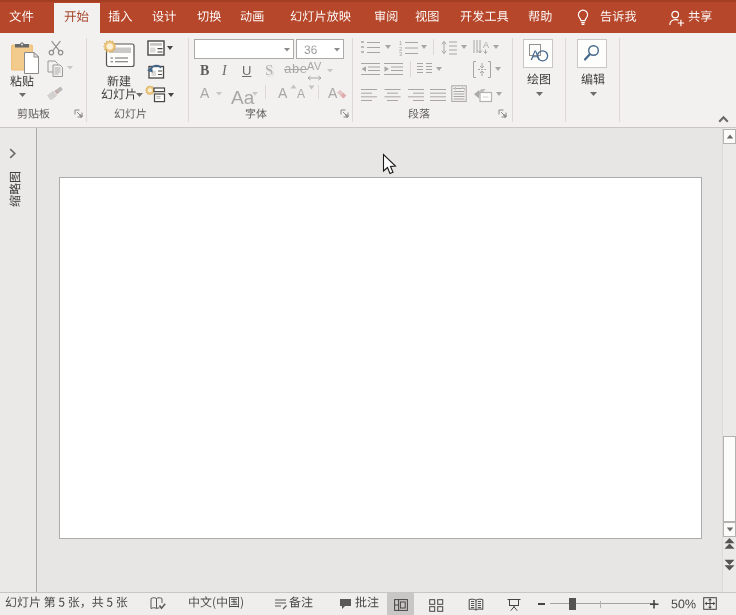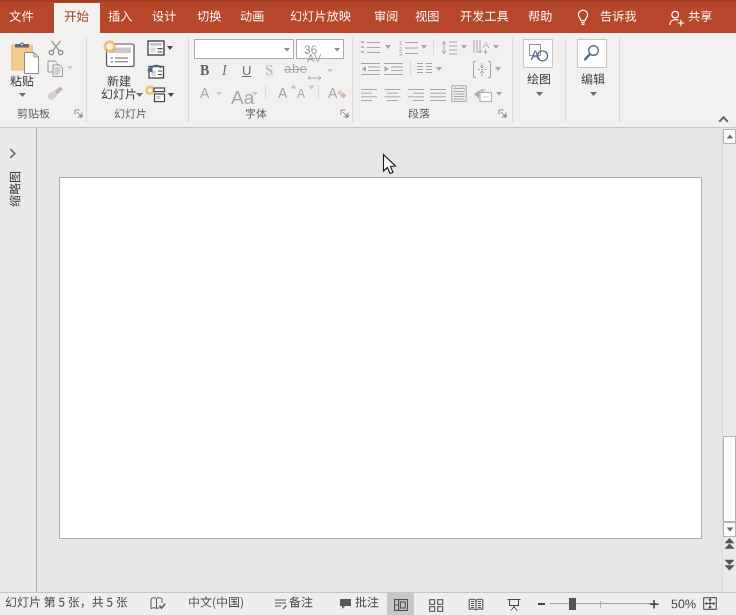--- a/index.html
+++ b/index.html
@@ -180,21 +180,21 @@
       <path d="M0 0h6l-3 3.6z" fill="#8E8C8A"></path>
     </svg>
 <svg class="abs" style="left:334px;top:48px" width="7" height="5">
       <path d="M0 0h6l-3 3.6z" fill="#8E8C8A"></path>
     </svg>
 <div class="abs" style="left:200px;top:63px;width:14px;font-family:'Liberation Serif';font-weight:bold;font-size:14px;color:#605E5C">B</div>
 <div class="abs" style="left:222px;top:63px;width:10px;font-family:'Liberation Serif';font-style:italic;font-size:14px;color:#6E6C6A">I</div>
 <div class="abs" style="left:242px;top:63px;width:12px;font-family:'Liberation Sans';font-size:13px;color:#6E6C6A;text-decoration:underline">U</div>
 <div class="abs" style="left:265px;top:62px;width:14px;font-family:'Liberation Serif';font-size:15px;color:#B3B1AF;text-shadow:1.5px 1.5px 1px #DCDAD8">S</div>
 <div class="abs" style="left:284px;top:62px;width:22px;font-family:Liberation Mono, monospace;font-size:13px;color:#A9A7A5;text-decoration:line-through">abe</div>
-<div class="abs" style="left:307px;top:52px;width:20px;font-family:'Liberation Sans';font-size:11px;color:#A9A7A5;letter-spacing:0.5px">AV</div>
+<div class="abs" style="left:307px;top:60px;width:20px;font-family:'Liberation Sans';font-size:11px;color:#A9A7A5;letter-spacing:0.5px">AV</div>
 <svg class="abs" style="left:307px;top:75px" width="16" height="6">
       <g stroke="#A9A7A5" fill="none">
         <path d="M1 3h13M1 3l2.5-2M1 3l2.5 2M14 3l-2.5-2M14 3l-2.5 2"></path>
       </g>
     </svg>
 <svg class="abs" style="left:327px;top:69px" width="7" height="4">
       <path d="M0 0h6l-3 3.5z" fill="#C9C7C5"></path>
     </svg>
 <div class="abs" style="left:200px;top:85px;width:14px;font-family:'Liberation Sans';font-size:14px;color:#A9A7A5">A</div>
 <svg class="abs" style="left:216px;top:92px" width="7" height="4">

